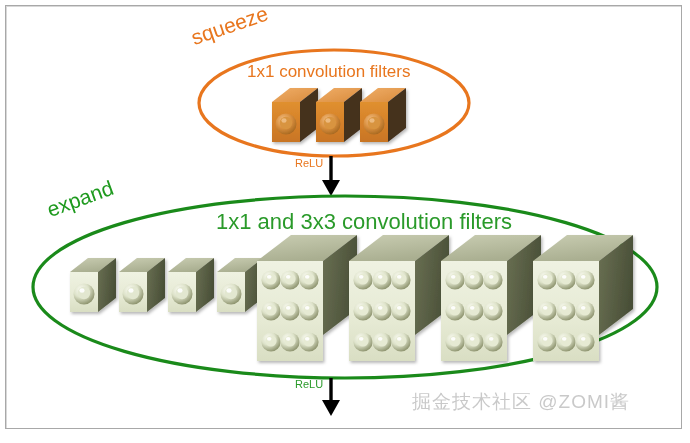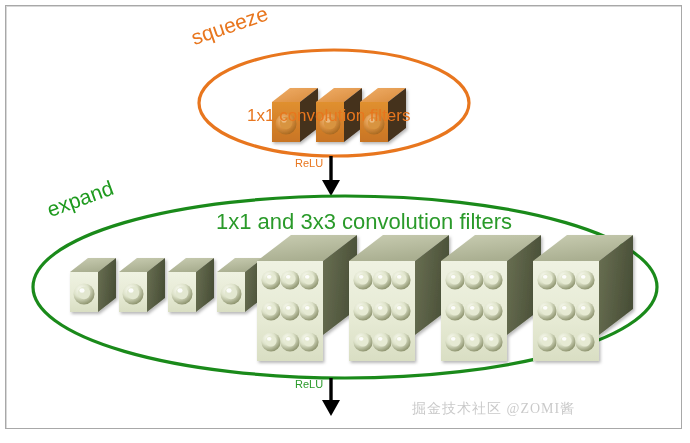--- a/index.html
+++ b/index.html
@@ -55,21 +55,20 @@
     font-size: 21px;
     color: #1e9a1e;
     transform: rotate(-20deg);
     transform-origin: left bottom;
   }
   #squeeze-title {
     left: 247px;
     top: 62px;
     font-size: 17px;
     color: #E8761E;
-    margin-top: 44px;
   }
   #expand-title {
     left: 216px;
     top: 209px;
     font-size: 22px;
     color: #2a9a2a;
   }
   #relu-top {
     left: 295px;
     top: 157px;
@@ -77,25 +76,24 @@
     color: #E8761E;
   }
   #relu-bottom {
     left: 295px;
     top: 378px;
     font-size: 11px;
     color: #2a9a2a;
   }
   #watermark {
     left: 412px;
-    top: 400px;
-    font-size: 14px;
+    top: 389px;
+    font-size: 19px;
     color: rgba(120,120,120,0.40);
     letter-spacing: 1px;
-    font-family: Liberation Serif, serif;
   }
 </style>
 </head>
 <body>
 
 <div id="canvas">
 
   <div id="page-frame"></div>
 
   <svg class="svg-layer" viewBox="0 0 690 443">

